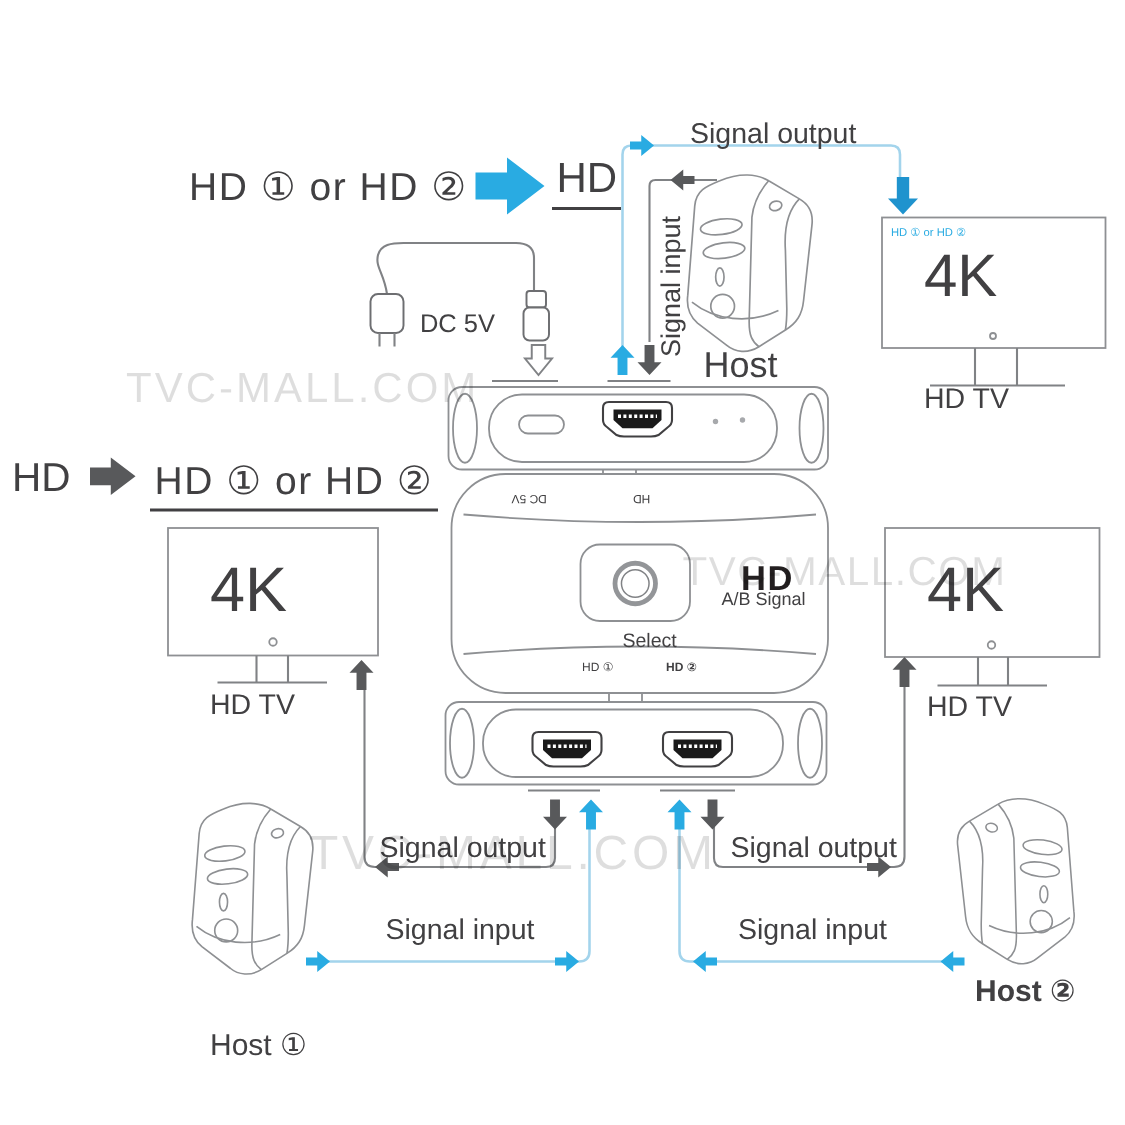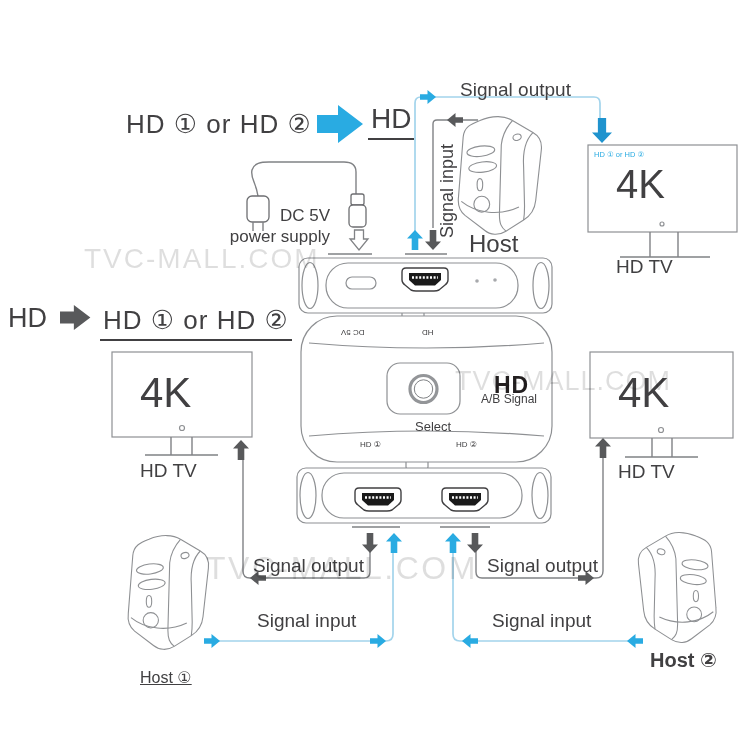--- a/index.html
+++ b/index.html
@@ -171,21 +171,20 @@
     <use href="#host" transform="translate(722,530) scale(-0.87,0.87)"></use>
   </svg>
 
   <div class="abs lbl txt-layer" style="left:126px;top:109px;font-size:26px;letter-spacing:1px;">HD ① or HD ②</div>
   <div class="abs lbl txt-layer" style="left:368px;top:103px;font-size:28px;">
     <span class="ul">HD</span>
   </div>
 
   <div class="abs lbl txt-layer" style="left:218px;top:205px;width:112px;text-align:right;font-size:17px;line-height:21px;">
     <div>DC 5V</div>
-    <div>power supply</div>
   </div>
 
   <div class="abs lbl txt-layer" style="left:460px;top:79px;font-size:19px;">Signal output</div>
   <div class="abs lbl rot90 txt-layer" style="left:437px;top:238px;font-size:18px;">Signal input</div>
   <div class="abs lbl txt-layer" style="left:469px;top:230px;font-size:24px;">Host</div>
 
   <div class="abs txt-layer" style="left:594px;top:150px;font-size:7.5px;color:var(--accent_blue,#29ABE2);">HD ① or HD ②</div>
   <div class="abs lbl ctr txt-layer" style="left:588px;top:162px;width:149px;font-size:40px;">4K</div>
   <div class="abs lbl ctr txt-layer" style="left:588px;top:256px;width:149px;font-size:19px;">HD TV</div>
 
@@ -198,26 +197,26 @@
   <div class="abs lbl ctr txt-layer" style="left:112px;top:460px;width:140px;font-size:19px;">HD TV</div>
 
   <div class="abs lbl ctr txt-layer" style="left:590px;top:369px;width:143px;font-size:42px;">4K</div>
   <div class="abs lbl ctr txt-layer" style="left:590px;top:461px;width:143px;font-size:19px;">HD TV</div>
 
   <div class="abs lbl rot180 txt-layer" style="left:341px;top:328px;font-size:8px;">DC 5V</div>
   <div class="abs lbl rot180 txt-layer" style="left:422px;top:328px;font-size:8px;">HD</div>
   <div class="abs txt-layer" style="left:494px;top:372px;font-size:23px;font-weight:900;letter-spacing:1px;color:#231F20;">HD</div>
   <div class="abs lbl txt-layer" style="left:481px;top:392px;font-size:12px;">A/B Signal</div>
   <div class="abs lbl ctr txt-layer" style="left:387px;top:419px;width:73px;font-size:13px;">Select</div>
-  <div class="abs lbl txt-layer" style="left:360px;top:440px;font-size:8px;">HD ①</div>
-  <div class="abs lbl txt-layer" style="left:456px;top:440px;font-size:8px;">HD ②</div>
+  <div class="abs lbl txt-layer" style="left:388px;top:440px;font-size:8px;">HD ①</div>
+  <div class="abs lbl txt-layer" style="left:444px;top:440px;font-size:8px;font-weight:bold;">HD ②</div>
 
   <div class="abs lbl txt-layer" style="left:253px;top:555px;font-size:19px;">Signal output</div>
   <div class="abs lbl txt-layer" style="left:257px;top:610px;font-size:19px;">Signal input</div>
-  <div class="abs lbl txt-layer" style="left:140px;top:668px;font-size:16px;text-decoration:underline;">Host ①</div>
+  <div class="abs lbl txt-layer" style="left:140px;top:684px;font-size:20px;">Host ①</div>
 
   <div class="abs lbl txt-layer" style="left:487px;top:555px;font-size:19px;">Signal output</div>
   <div class="abs lbl txt-layer" style="left:492px;top:610px;font-size:19px;">Signal input</div>
   <div class="abs lbl txt-layer" style="left:650px;top:648px;font-size:20px;font-weight:bold;">Host ②</div>
 
   <div class="abs wm" style="left:84px;top:243px;font-size:28px;letter-spacing:2px;">TVC-MALL.COM</div>
   <div class="abs wm" style="left:455px;top:366px;font-size:27px;letter-spacing:1px;">TVC-MALL.COM</div>
   <div class="abs wm" style="left:206px;top:550px;font-size:32px;letter-spacing:2.5px;">TVC-MALL.COM</div>
 
 </div>

